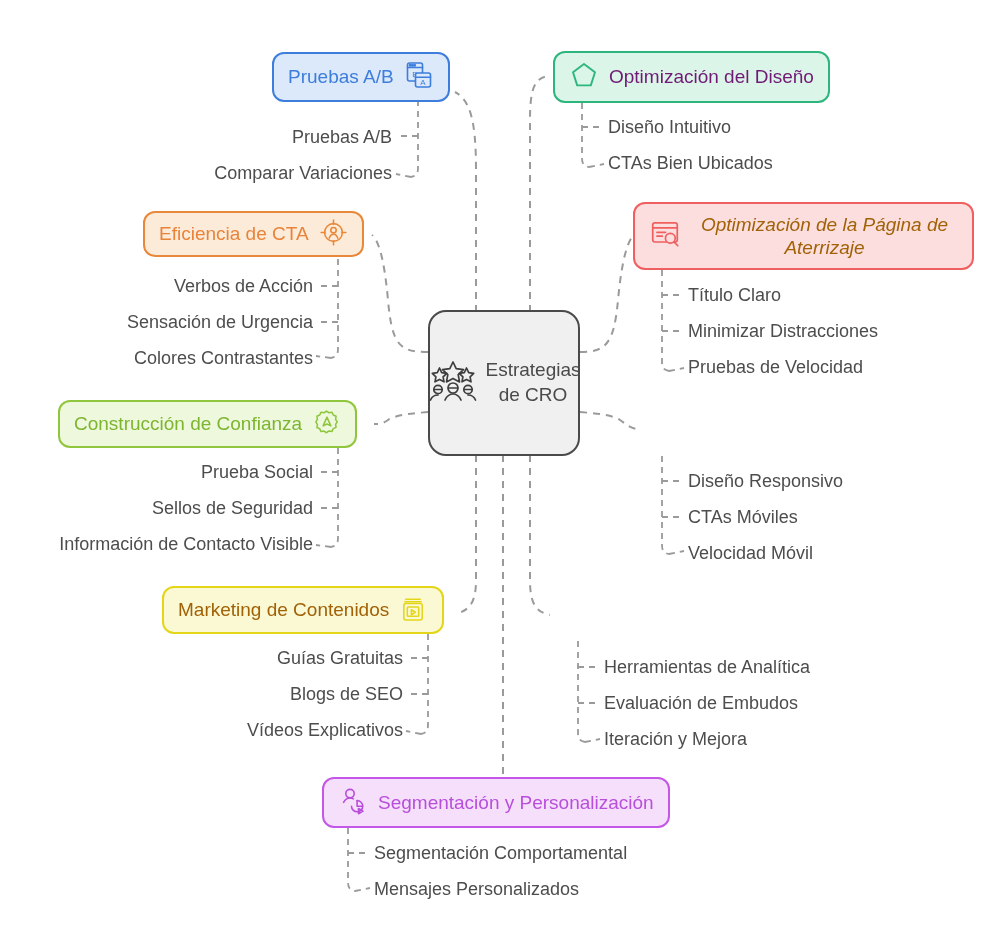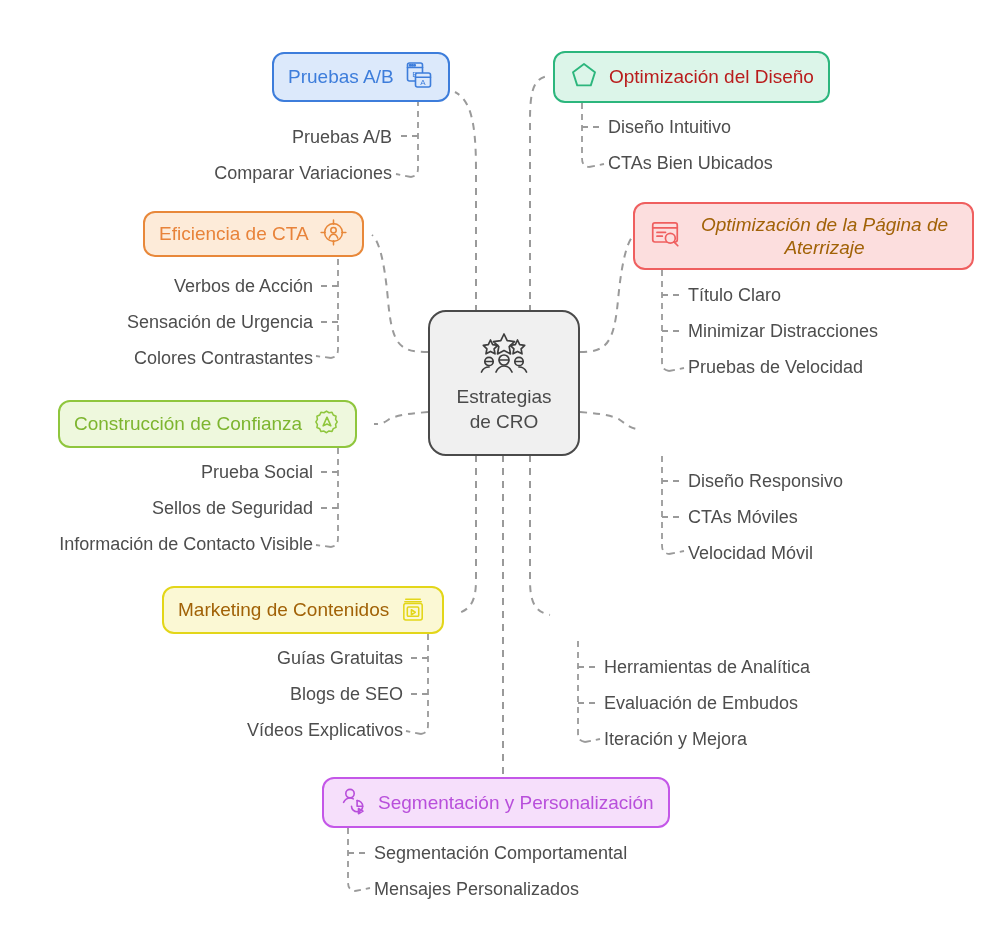--- a/index.html
+++ b/index.html
@@ -45,21 +45,21 @@
     line-height: 1.22;
     white-space: nowrap;
   }
   .node.wrap .label { white-space: normal; text-align: center; }
   .node .ico {
     flex: 0 0 auto;
     display: block;
   }
   
   #central {
-    flex-direction: column;
+    flex-direction: row;
     gap: 6px;
     border-color: #4a4a4a;
     background: #f0f0f0;
     border-radius: 18px;
     border-width: 2.5px;
   }
   #central .label {
     color: #4a4a4a;
     font-size: 19px;
     text-align: center;
@@ -197,21 +197,21 @@
       </svg>
     </span>
   </div>
 
   <div class="node" style="left:553px; top:51px; height:52px; border-color:#2cb67d; background:#dcf5e9;">
     <span class="ico">
       <svg width="30" height="30" viewBox="0 0 30 30" fill="none" stroke="#2cb67d" stroke-width="1.9" stroke-linejoin="round">
         <path d="M15 4 L26 12.2 L21.8 25.4 H8.2 L4 12.2 Z"></path>
       </svg>
     </span>
-    <span class="label" style="color:#b91c1c;">Optimización del Diseño</span>
+    <span class="label" style="color:#701a75;">Optimización del Diseño</span>
   </div>
 
   <div class="node" style="left:143px; top:211px; height:46px; border-color:#e8883a; background:#fdebd9;">
     <span class="label" style="color:#e8833a;">Eficiencia de CTA</span>
     <span class="ico">
       <svg width="29" height="29" viewBox="0 0 30 30" fill="none" stroke="#e8883a" stroke-width="1.6" stroke-linecap="round">
         <circle cx="15" cy="15" r="9.2"></circle>
         <path d="M15 2.2v4.2M15 23.6v4.2M2.2 15h4.2M23.6 15h4.2"></path>
         <circle cx="15" cy="12.6" r="2.8"></circle>
         <path d="M10.6 20.8c.9-2.6 2.5-4 4.4-4s3.5 1.4 4.4 4"></path>

